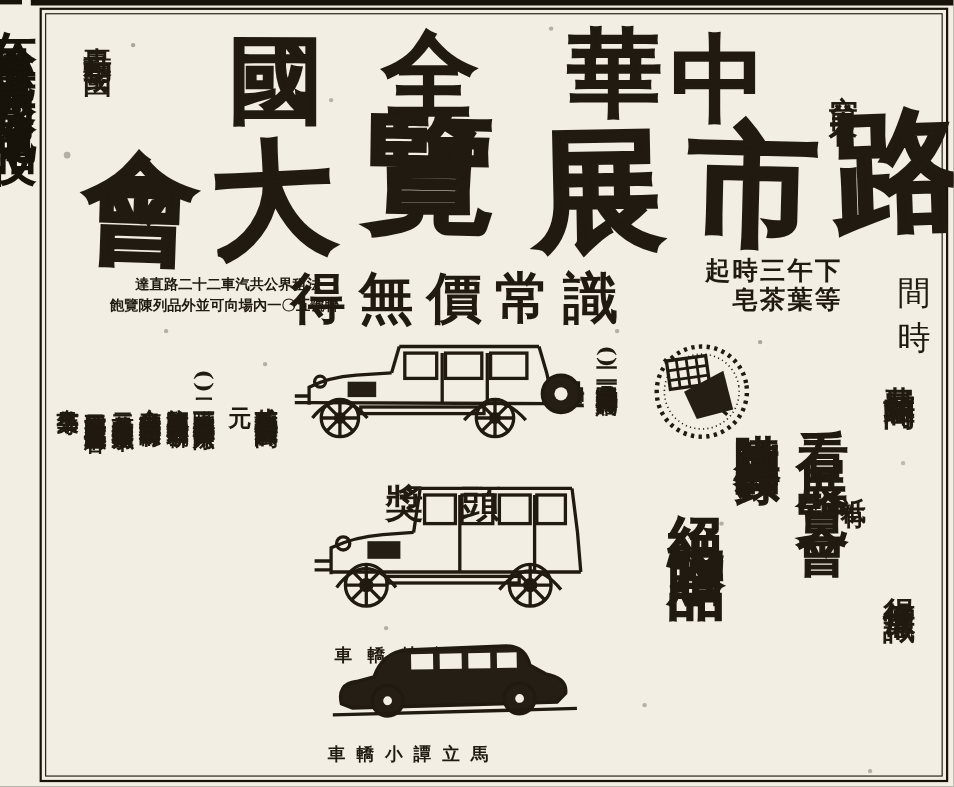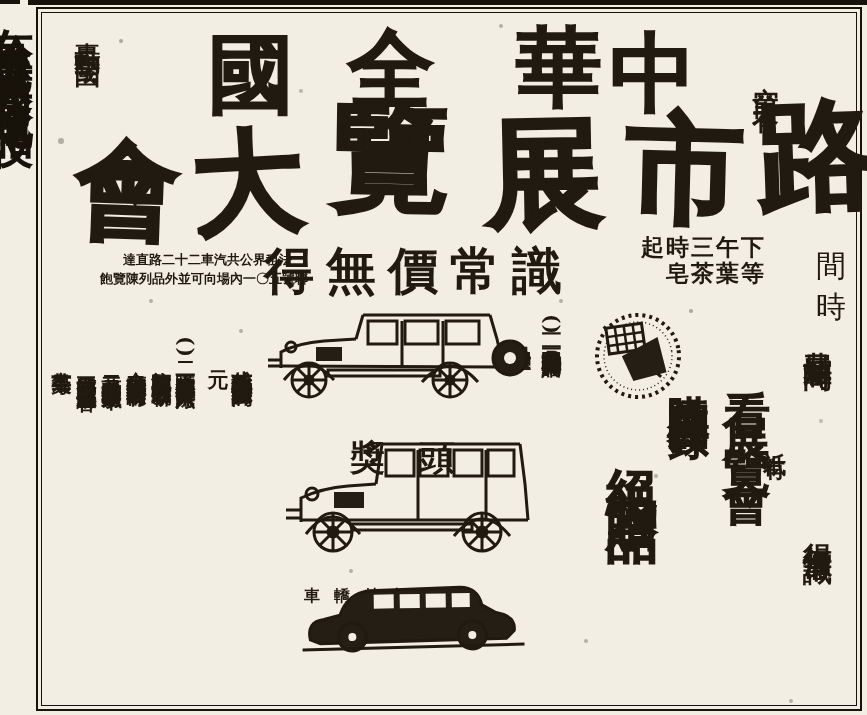--- a/index.html
+++ b/index.html
@@ -204,20 +204,21 @@
       <rect x="100" y="14" width="20" height="14" fill="#f2eee3"></rect>
       <rect x="126" y="14" width="20" height="14" fill="#f2eee3"></rect>
       <rect x="152" y="14" width="18" height="14" fill="#f2eee3"></rect>
       <circle cx="52" cy="56" r="14" fill="#241e14" stroke="#201a10" stroke-width="3"></circle>
       <circle cx="52" cy="56" r="4" fill="#f2eee3"></circle>
       <circle cx="172" cy="56" r="14" fill="#241e14" stroke="#201a10" stroke-width="3"></circle>
       <circle cx="172" cy="56" r="4" fill="#f2eee3"></circle>
       <line x1="2" y1="68" x2="224" y2="66" stroke="#201a10" stroke-width="3"></line>
     </svg>
   </div>
+  <div class="abs prize-desc" style="left:298px;top:676px;font-size:16px;letter-spacing:10px;">車轎小譚立馬</div>
 
   <div class="abs v bc f21" style="left:232px;top:354px;">或其他數百種名貴贈品價值共計三萬</div>
   <div class="abs v bc f21" style="left:208px;top:354px;">元</div>
   <div class="abs v bc f20" style="left:176px;top:336px;">(二)購大會陳列會目錄一冊者費洋六角除</div>
   <div class="abs v bc f20" style="left:152px;top:356px;">飽覽陳列品外並可向場內一〇五號聯</div>
   <div class="abs v bc f20" style="left:127px;top:356px;">合廣告公司陳列室內抽彩該公司備有</div>
   <div class="abs v bc f20" style="left:102px;top:360px;">二三萬元之各種贈品等自數角以至十</div>
   <div class="abs v bc f20" style="left:77px;top:360px;">元不等同時並可以極廉之價值購買香</div>
   <div class="abs v bc f20" style="left:52px;top:356px;">皂茶葉等</div>
 

